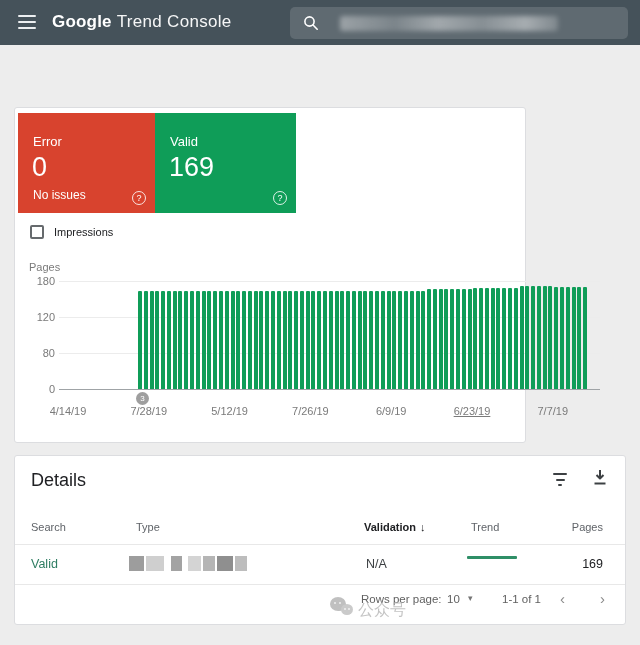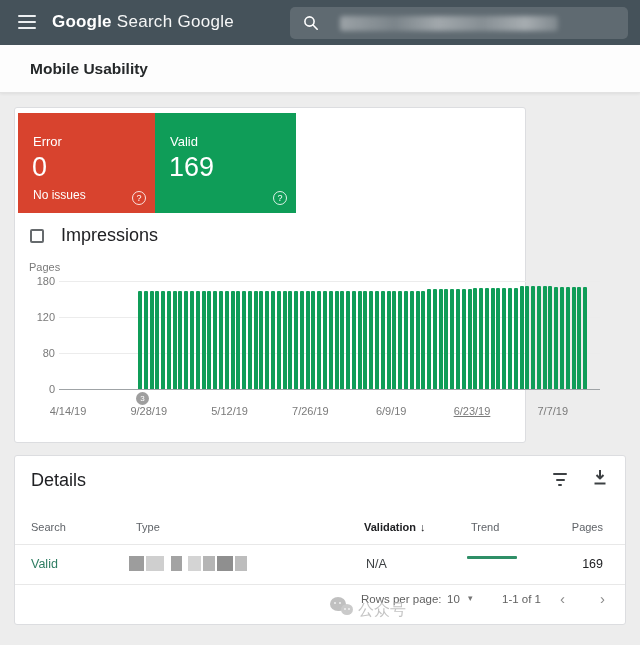--- a/index.html
+++ b/index.html
@@ -34,21 +34,21 @@
   .card.error { width:137px; background:#d8432e; }
   .card.valid { width:141px; background:#0f9d58; }
   .card .clabel { position:absolute; left:15px; top:21px; font-size:13px; font-weight:500; }
   .card .ccount { position:absolute; left:14px; top:39px; font-size:27px; font-weight:400; }
   .card .csub { position:absolute; left:15px; bottom:11px; font-size:12px; }
   .help-badge { position:absolute; right:9px; bottom:8px; width:14px; height:14px; border:1px solid rgba(255,255,255,.85); border-radius:50%; font-size:9px; line-height:12px; text-align:center; color:#fff; cursor:pointer; }
 
   
   .impressions { position:absolute; left:15px; top:117px; display:flex; align-items:center; cursor:pointer; }
   .checkbox { width:14px; height:14px; border:2px solid #666a6d; border-radius:2px; background:#fff; }
-  .impressions .ilabel { margin-left:17px; font-size:18px; color:#202124; }
+  .impressions .ilabel { margin-left:10px; font-size:11px; color:#202124; }
 
   
   .chart { position:absolute; left:0; top:140px; width:610px; height:190px; }
   .axis-title { position:absolute; left:14px; top:13px; font-size:11px; color:#7a7a7a; }
   .ytick { position:absolute; width:28px; text-align:right; font-size:11px; color:#7a7a7a; }
   .gridline { position:absolute; left:44px; width:541px; height:1px; background:#ececec; }
   .gridline.zero { background:#9fa3a6; }
   .bars { position:absolute; left:123px; top:33px; width:450px; height:108px; display:flex; align-items:flex-end; justify-content:space-between; }
   .bar { width:4px; border-radius:1px 1px 0 0; }
   .xtick { position:absolute; top:157px; width:64px; text-align:center; font-size:11px; color:#7a7a7a; }
@@ -97,34 +97,31 @@
 
 <div id="app">
 
   <div class="header">
     <div class="hamburger">
         <span></span>
         <span></span>
         <span></span>
       </div>
     <div class="logo">
-      <span class="g1">Google</span><span class="g2">Search Google</span>
+      <span class="g1">Google</span><span class="g2">Trend Console</span>
     </div>
     <div class="search-pill">
       <svg width="16" height="16" viewBox="0 0 16 16">
         <circle cx="6.5" cy="6.5" r="4.6" fill="none" stroke="#ffffff" stroke-width="1.6"></circle>
         <line x1="10" y1="10" x2="14.2" y2="14.2" stroke="#ffffff" stroke-width="1.6" stroke-linecap="round"></line>
       </svg>
       <div class="search-redacted"></div>
     </div>
   </div>
 
-  <div class="titlebar">
-    <div class="page-title">Mobile Usability</div>
-  </div>
 
   <div class="panel summary">
     <div class="cards">
       <div class="card error">
         <div class="clabel">Error</div>
         <div class="ccount">0</div>
         <div class="csub">No issues</div>
         <div class="help-badge">?</div>
       </div>
       <div class="card valid">
@@ -224,21 +221,21 @@
           <div class="bar" style="height: 103.2px; background: rgb(15, 157, 88);"></div>
           <div class="bar" style="height: 103.2px; background: rgb(15, 157, 88);"></div>
           <div class="bar" style="height: 102px; background: rgb(15, 157, 88);"></div>
           <div class="bar" style="height: 102px; background: rgb(15, 157, 88);"></div>
           <div class="bar" style="height: 102px; background: rgb(15, 157, 88);"></div>
           <div class="bar" style="height: 102px; background: rgb(15, 157, 88);"></div>
           <div class="bar" style="height: 102px; background: rgb(15, 157, 88);"></div>
           <div class="bar" style="height: 102px; background: rgb(15, 157, 88);"></div>
         </div>
         <div class="xtick" style="left: 21px;">4/14/19</div>
-        <div class="xtick" style="left: 101.8px;">9/28/19</div>
+        <div class="xtick" style="left: 101.8px;">7/28/19</div>
         <div class="xtick" style="left: 182.6px;">5/12/19</div>
         <div class="xtick" style="left: 263.4px;">7/26/19</div>
         <div class="xtick" style="left: 344.2px;">6/9/19</div>
         <div class="xtick" style="left: 425px; text-decoration: underline;">6/23/19</div>
         <div class="xtick" style="left: 505.8px;">7/7/19</div>
       </div>
   </div>
 
   <div class="panel details">
     <div class="details-title">Details</div>

